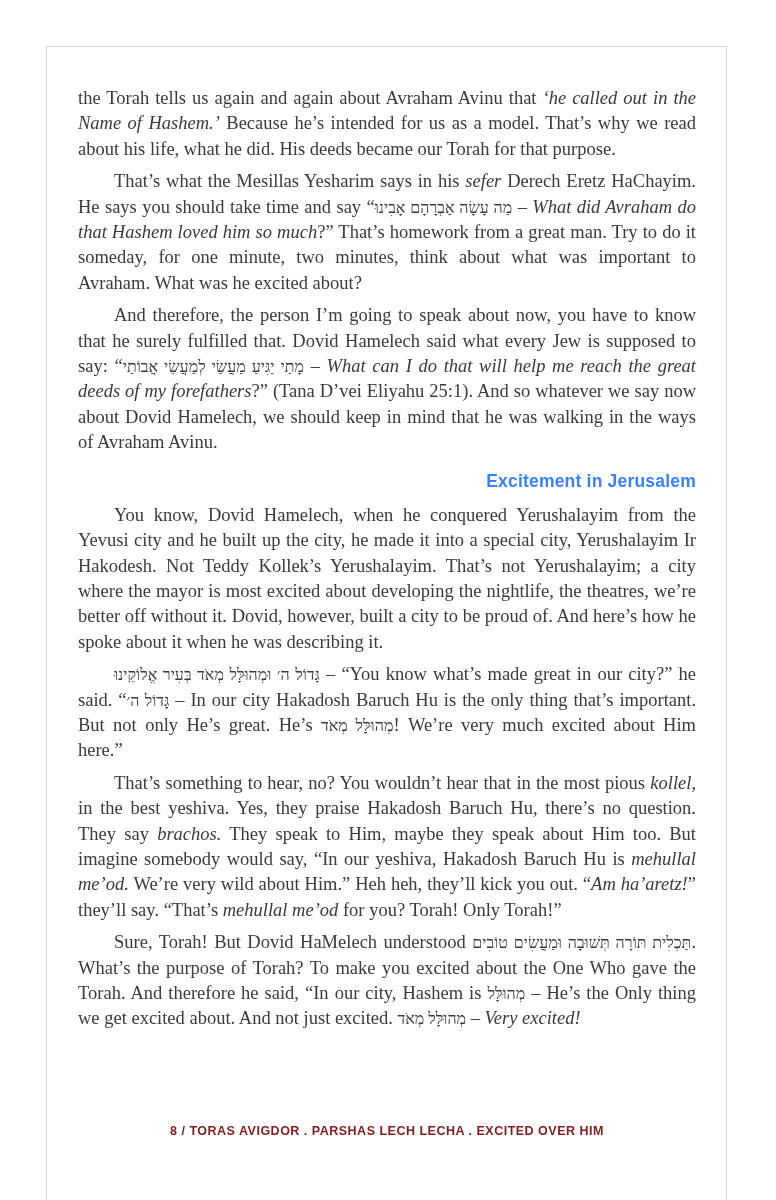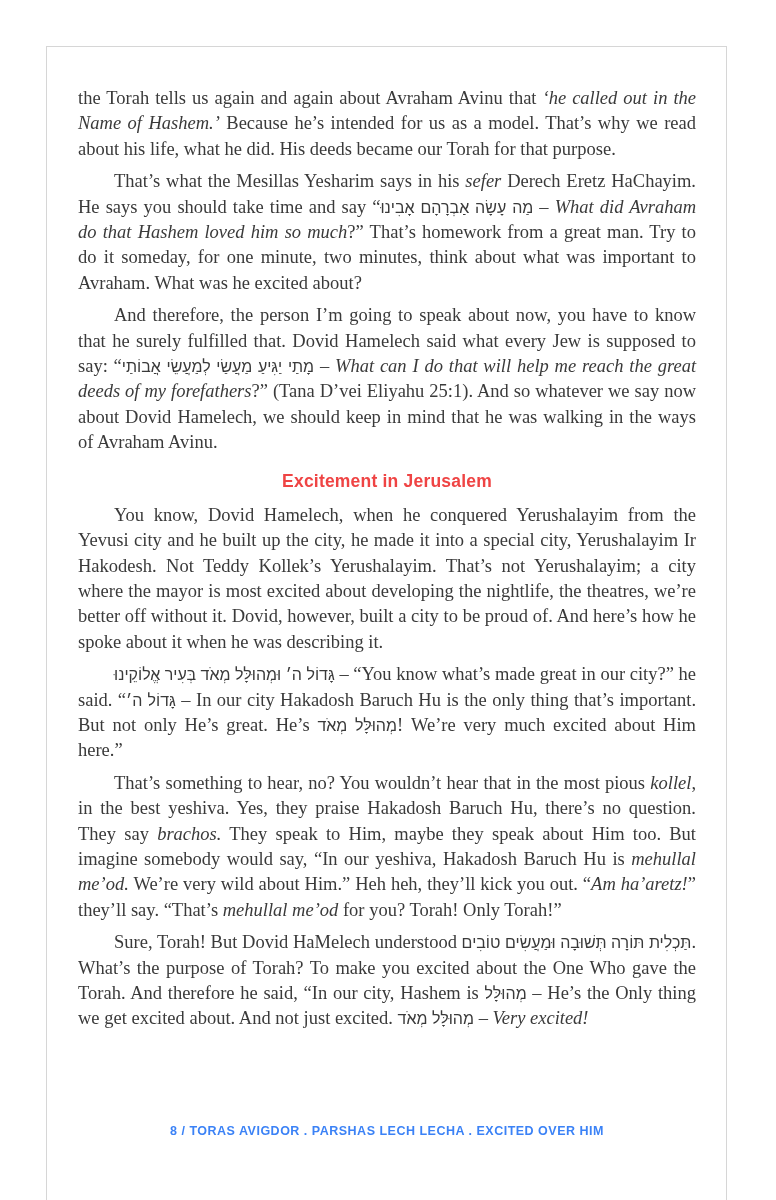--- a/index.html
+++ b/index.html
@@ -41,41 +41,41 @@
     margin: 0 0 7px 0;
     text-indent: 36px;
   }
   .content p.para.no-indent {
     text-indent: 0;
   }
   .content h2.heading {
     font-family: "Liberation Sans", "DejaVu Sans", sans-serif;
     font-weight: bold;
     font-size: 17.5px;
-    color: #ef4444;
-    text-align: center;
+    color: #3b82f6;
+    text-align: right;
     letter-spacing: 0.2px;
     margin: 15px 0 11px 0;
   }
   .run-italic { font-style: italic; }
   .run-hebrew {
-    font-family: Liberation Sans, sans-serif;
+    font-family: Liberation Serif, serif;
     font-size: 16px;
   }
   .page-footer {
     position: absolute;
     left: 78px;
     top: 1124px;
     width: 618px;
     text-align: center;
     font-family: "Liberation Sans", "DejaVu Sans", sans-serif;
     font-weight: bold;
     font-size: 12.5px;
     letter-spacing: 0.5px;
-    color: #3b82f6;
+    color: #7f1d1d;
   }
 </style>
 </head>
 <body>
 
 <div class="canvas">
   <div class="sheet-border"></div>
   <main class="content">
       <p class="para no-indent"><span>the Torah tells us again and again about Avraham Avinu that </span><span class="run-italic">‘he called out in the Name of Hashem.’</span><span> Because he’s intended for us as a model. That’s why we read about his life, what he did. His deeds became our Torah for that purpose.</span></p>
       <p class="para"><span>That’s what the Mesillas Yesharim says in his </span><span class="run-italic">sefer</span><span> Derech Eretz HaChayim. He says you should take time and say “</span><span class="run-hebrew">מַה עָשָׂה אַבְרָהָם אָבִינוּ</span><span> – </span><span class="run-italic">What did Avraham do that Hashem loved him so much</span><span>?” That’s homework from a great man. Try to do it someday, for one minute, two minutes, think about what was important to Avraham. What was he excited about?</span></p>

